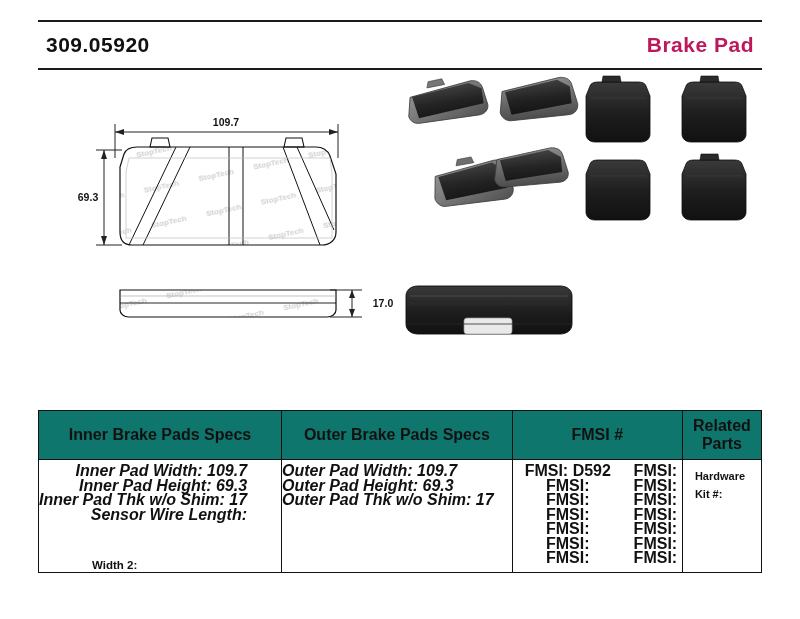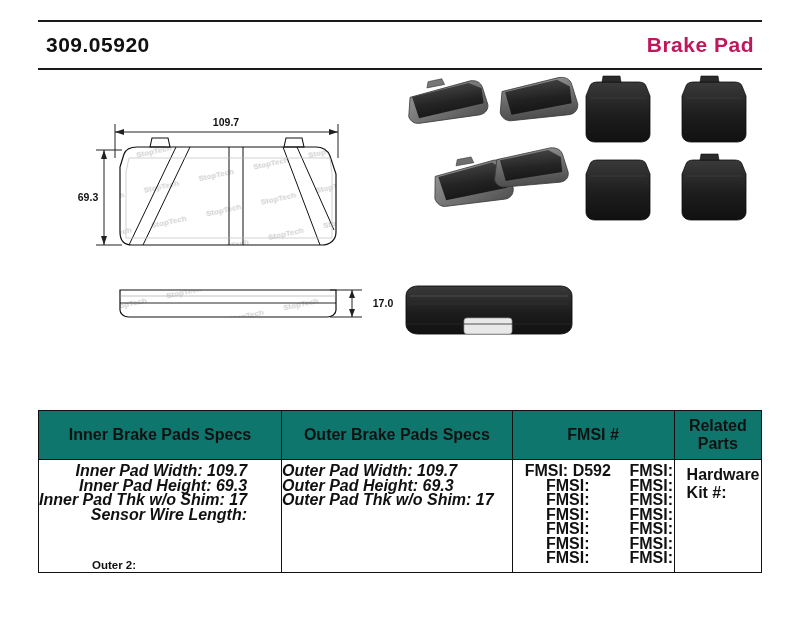--- a/index.html
+++ b/index.html
@@ -95,21 +95,21 @@
     line-height: 14.5px;
     padding-left: 12px;
     white-space: nowrap;
     text-align: center;
   }
   .fmsi-grid span.col2 { padding-left: 18px; }
   .related {
     padding: 6px 0 6px 12px;
   }
   .related span {
-    font-size: 16px;
+    font-size: 11px;
     font-weight: bold;
     line-height: 14.5px;
   }
 
   
   .notes {
     position: absolute;
     left: 52px; top: 556px;
     width: 300px;
   }
@@ -323,15 +323,15 @@
         <div class="related">
           <span>Hardware Kit #:</span>
         </div>
       </td>
     </tr>
   </tbody>
 </table>
 
 <div class="notes">
   <div class="note-row" style="position:relative;">
-    <span class="note-label">Outer 2:</span>
+    <span class="note-label">Width 2:</span>
   </div>
 </div>
 
 </body></html>

